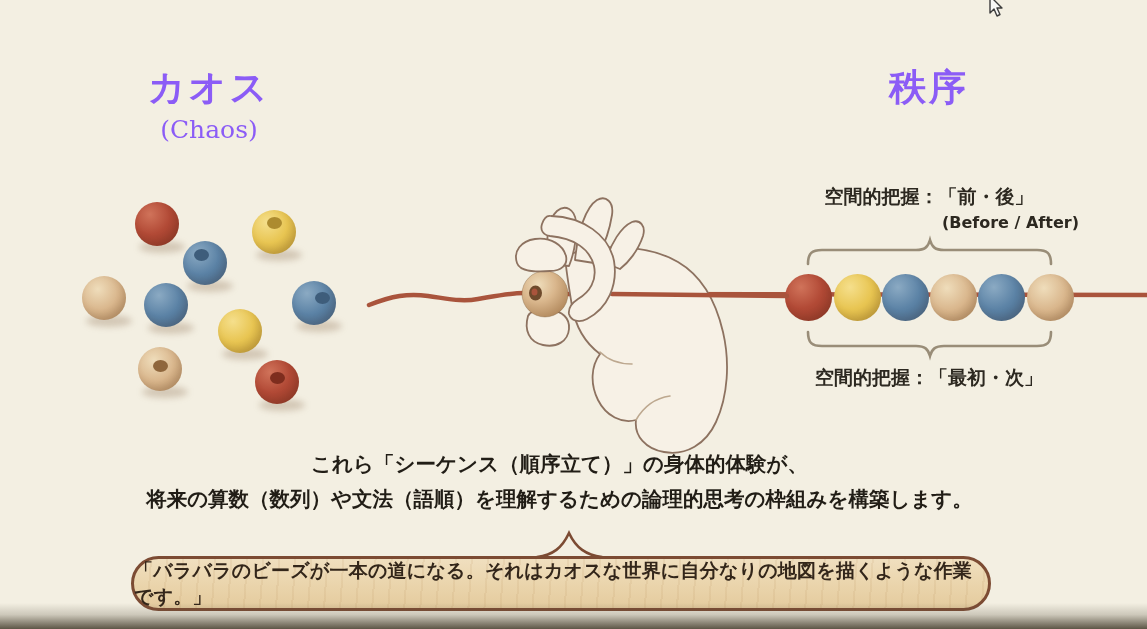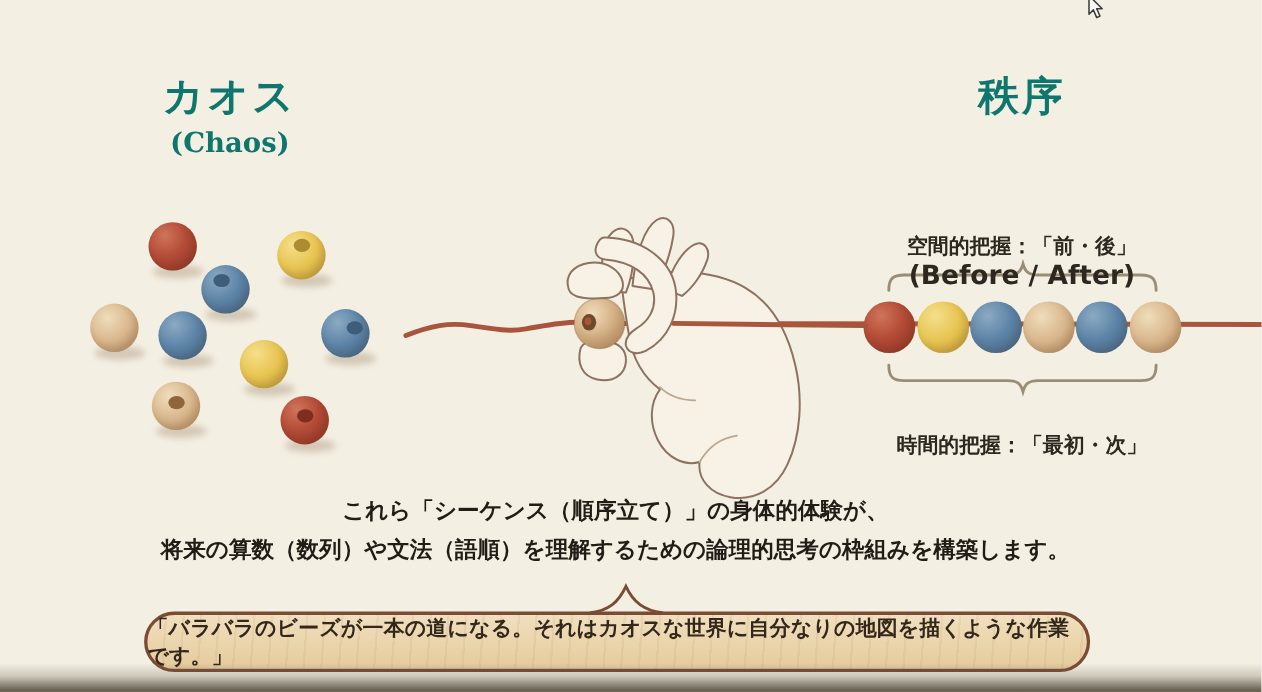--- a/index.html
+++ b/index.html
@@ -2,45 +2,45 @@
 <html><head>
 <meta charset="utf-8">
 <style>
   html,body{margin:0;padding:0;}
   body{font-family:"DejaVu Sans","Liberation Sans",sans-serif;}
   #stage{
     position:relative;width:1147px;height:629px;overflow:hidden;
     background:#f3efe2;
   }
   
-  .col-header{position:absolute;width:320px;text-align:center;color:#0f766e;
+  .col-header{position:absolute;width:320px;text-align:center;color:#8b5cf6;
     font-family:"DejaVu Serif","Liberation Serif",serif;}
   .col-header .jp{font-size:37px;font-weight:700;letter-spacing:3px;line-height:46px;}
-  .col-header .en{font-size:25px;font-weight:700;line-height:32px;margin-top:4px;}
+  .col-header .en{font-size:25px;font-weight:400;line-height:32px;margin-top:4px;}
   #header-chaos{left:49px;top:64px;}
   #header-process{left:411px;top:64px;}
   #header-order{left:769px;top:64px;}
   
   .bead{position:absolute;border-radius:50%;}
   .bead.red{background:radial-gradient(circle at 34% 28%, #d0735a 0%, #b24a36 46%, #8c3424 100%);}
   .bead.yellow{background:radial-gradient(circle at 34% 28%, #f5df8c 0%, #e8c552 48%, #bf9934 100%);}
   .bead.blue{background:radial-gradient(circle at 34% 28%, #8baac3 0%, #5c83a6 48%, #426284 100%);}
   .bead.wood{background:radial-gradient(circle at 36% 30%, #efddbb 0%, #d9b68c 50%, #b2895d 100%);}
   .bead{box-shadow:inset -3px -4px 7px rgba(70,45,20,0.14);}
   .bead-hole{position:absolute;border-radius:50%;width:15px;height:12px;}
   .red .bead-hole{background:#7e2d1e;}
   .yellow .bead-hole{background:#ad8b2f;}
   .blue .bead-hole{background:#3e5d7b;}
   .wood .bead-hole{background:#8f663c;}
   .bead-shadow{position:absolute;border-radius:50%;
     background:rgba(140,110,78,0.30);filter:blur(3px);}
   
   .order-label{position:absolute;left:779px;width:300px;text-align:center;color:#2c2820;}
-  .order-label .jp{font-size:19px;font-weight:600;line-height:26px;margin-top:28px;}
-  .order-label .en{font-size:24px;font-weight:600;line-height:27px;}
+  .order-label .jp{font-size:19px;font-weight:600;line-height:26px;}
+  .order-label .en{font-size:16px;font-weight:600;line-height:27px;text-align:right;}
   #order-label-top{top:183px;}
   #order-label-bottom{top:364px;}
   
   #caption{position:absolute;left:-14px;top:447px;width:1147px;text-align:center;
     color:#211d16;font-size:20.5px;font-weight:600;line-height:35px;}
   
   #callout{position:absolute;left:131px;top:556px;width:860px;height:55px;
     box-sizing:border-box;border:3px solid #7c4b33;border-radius:28px;
     background:
       repeating-linear-gradient(94deg, rgba(170,125,70,0.10) 0 2px, rgba(0,0,0,0) 2px 16px),
@@ -155,21 +155,21 @@
   </div>
   <div class="col-header" id="header-order">
     <div class="jp">秩序</div>
   </div>
 
   <div class="order-label" id="order-label-top">
     <div class="jp">空間的把握：「前・後」</div>
     <div class="en">(Before / After)</div>
   </div>
   <div class="order-label" id="order-label-bottom">
-    <div class="jp">時間的把握：「最初・次」</div>
+    <div class="jp">空間的把握：「最初・次」</div>
   </div>
 
   <div id="caption">
     <div>これら「シーケンス（順序立て）」の身体的体験が、</div>
     <div>将来の算数（数列）や文法（語順）を理解するための論理的思考の枠組みを構築します。</div>
   </div>
 
   <div id="callout">
     <div class="quote-text">「バラバラのビーズが一本の道になる。それはカオスな世界に自分なりの地図を描くような作業です。」</div>
   </div>

